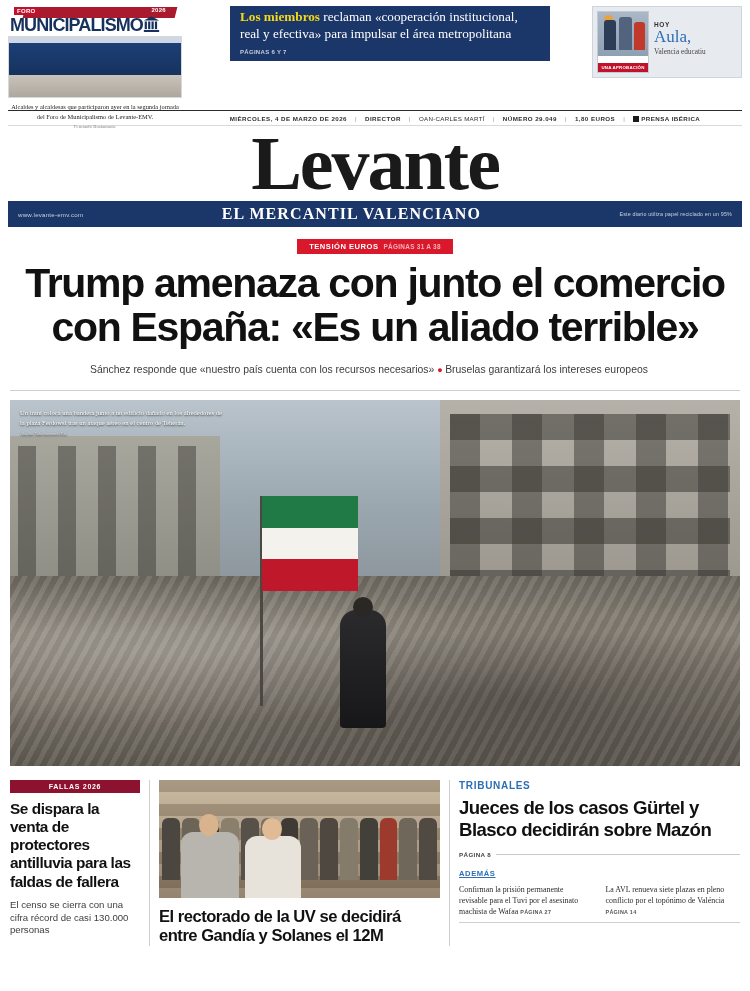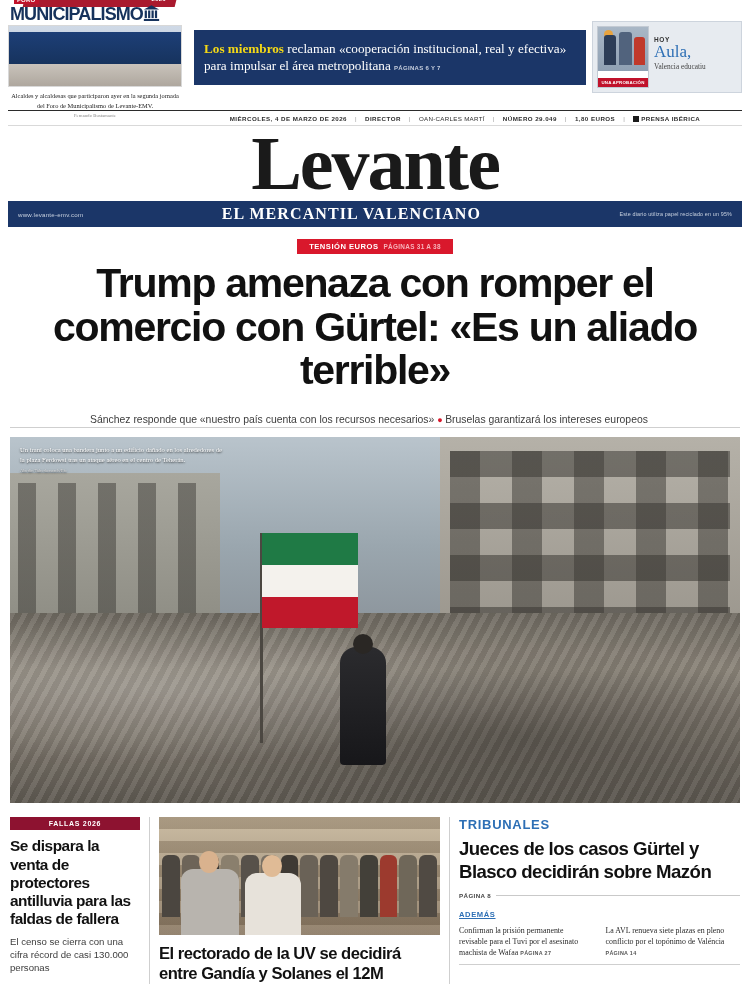--- a/index.html
+++ b/index.html
@@ -12,23 +12,24 @@
   .page {
     position: relative;
     width: 750px; height: 991px;
     background: #fff;
     padding: 0;
   }
 
   
   .topstrip {
     display: flex;
-    align-items: center;
+    align-items: flex-start;
     padding: 6px 8px 0 8px;
     height: 108px;
+    gap: 36px;
   }
 
   
   .promo-left {
     width: 180px;
     flex: 0 0 180px;
     padding-right: 6px;
   }
   .muni-logo {
     position: relative;
@@ -239,23 +240,23 @@
     font-family: "Liberation Sans", sans-serif;
     font-weight: bold;
     font-size: 41px;
     line-height: 1.06;
     letter-spacing: -1.3px;
     color: #111;
   }
 
   .subheads {
     display: flex;
-    margin: 20px 10px 0 10px;
+    margin: 14px 10px 0 10px;
     border-bottom: 1px solid #cfcfcf;
-    padding-bottom: 0;
+    padding-bottom: 12px;
   }
   .sh-col {
     flex: 1 1 50%;
     font-family: "Liberation Sans", sans-serif;
     font-size: 10.4px;
     line-height: 1.4;
     color: #3c3c3c;
   }
   .sh-left { text-align: center; padding-right: 12px; }
   .sh-right { padding-left: 13px; border-left: 1px solid #cfcfcf; }
@@ -378,21 +379,21 @@
     font-family: "Liberation Sans", sans-serif;
     font-weight: bold;
     font-size: 16.6px;
     line-height: 1.18;
     letter-spacing: -.5px;
     color: #111;
     margin-top: 9px;
   }
 
   .kicker-blue {
-    font-size: 13px; font-weight: bold; letter-spacing: .7px;
+    font-size: 10px; font-weight: bold; letter-spacing: .7px;
     color: #2d6fb5;
   }
   .b3 h3 {
     font-family: "Liberation Sans", sans-serif;
     font-weight: bold;
     font-size: 18.6px;
     line-height: 1.2;
     letter-spacing: -.55px;
     color: #111;
     margin-top: 6px;
@@ -507,21 +508,21 @@
     <h2>EL MERCANTIL VALENCIANO</h2>
     <span class="mast-eco">Este diario utiliza papel reciclado en un 95%</span>
   </div>
 
   <div class="tag-wrap">
     <div class="tag-red">
       <span>TENSIÓN EUROS</span><span class="pag">PÁGINAS 31 A 38</span>
     </div>
   </div>
 
-  <h2 class="lead-head">Trump amenaza con romper el comercio con Gürtel: «Es un aliado terrible»</h2>
+  <h2 class="lead-head">Trump amenaza con junto el comercio con España: «Es un aliado terrible»</h2>
 
   <div class="subheads">
     <div class="sh-col sh-left">
       <span>Sánchez responde que «nuestro país cuenta con los recursos necesarios»</span>
       <span class="bullet"> ● </span>
       <span>Bruselas garantizará los intereses europeos</span>
     </div>
   </div>
 
   <div class="mainphoto">

